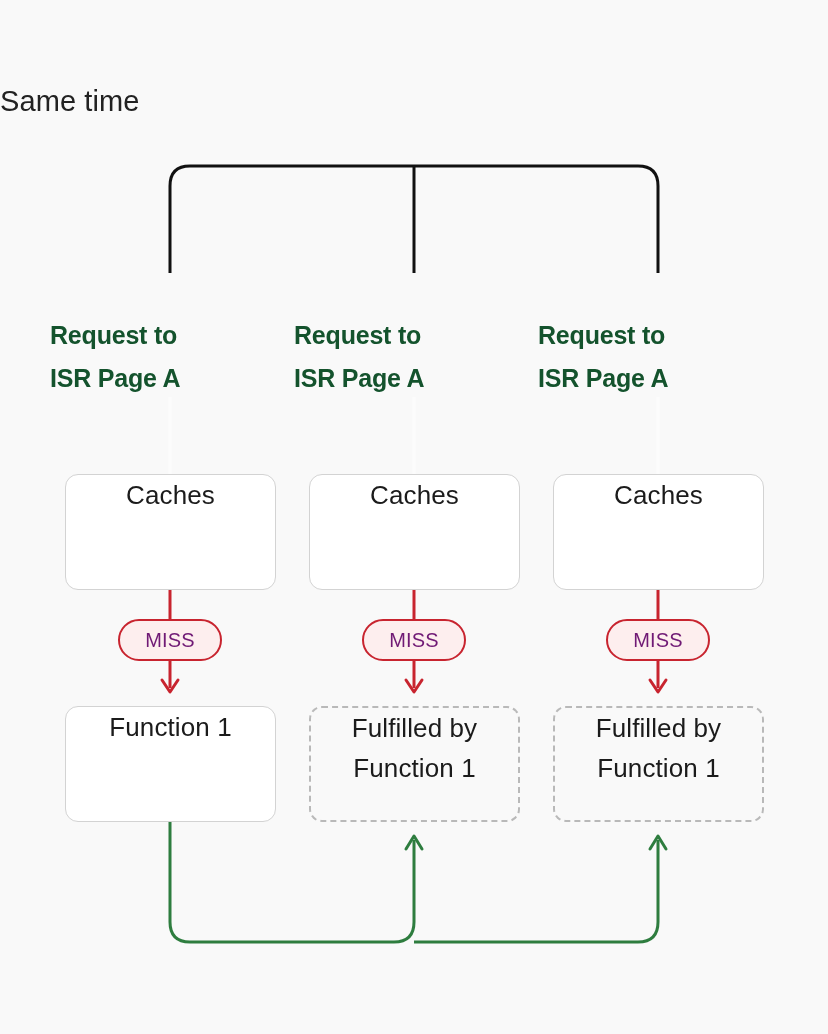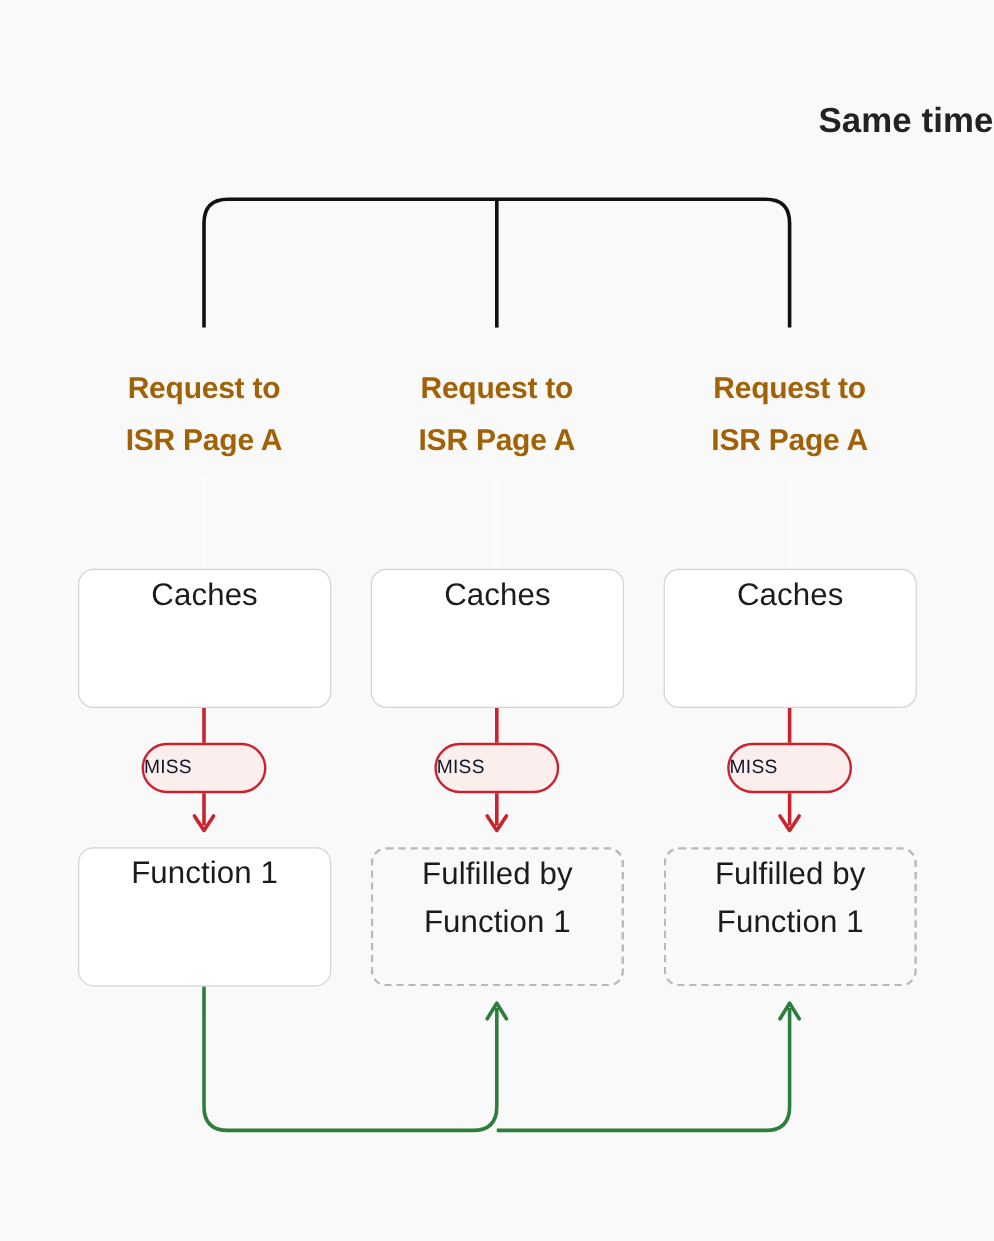--- a/index.html
+++ b/index.html
@@ -25,37 +25,36 @@
     width: 828px;
     height: 1034px;
     pointer-events: none;
   }
 
   .same-time-label {
     position: absolute;
     left: 0;
     top: 81px;
     width: 828px;
-    text-align: right;
+    text-align: left;
     font-size: 29px;
     line-height: 40px;
     color: #222222;
     letter-spacing: 0.1px;
-    font-weight: bold;
   }
 
   .col-heading {
     position: absolute;
-    top: 303px;
+    top: 314px;
     width: 240px;
-    text-align: center;
+    text-align: left;
     font-size: 25px;
     line-height: 43px;
     font-weight: bold;
-    color: #a16207;
+    color: #14532d;
     letter-spacing: -0.2px;
   }
   .col-heading .line2 { display: block; }
 
   .node-box {
     position: absolute;
     width: 211px;
     height: 116px;
     border-radius: 13px;
     box-sizing: border-box;
@@ -82,23 +81,23 @@
   .miss-badge {
     position: absolute;
     width: 104px;
     height: 42px;
     border-radius: 21px;
     box-sizing: border-box;
     background: #fdeeee;
     border: 2px solid #c8242f;
     display: flex;
     align-items: center;
-    justify-content: flex-start;
-    font-size: 16px;
-    color: #0f172a;
+    justify-content: center;
+    font-size: 20px;
+    color: #701a75;
     letter-spacing: 0.2px;
   }
 </style>
 </head>
 <body>
 
 <div id="diagram">
 
   <div class="same-time-label">Same time</div>
 

